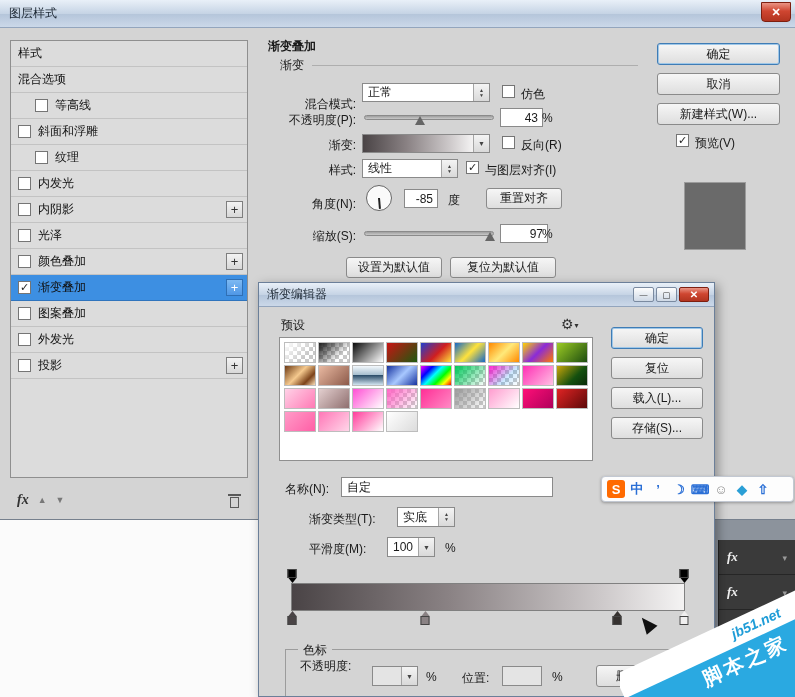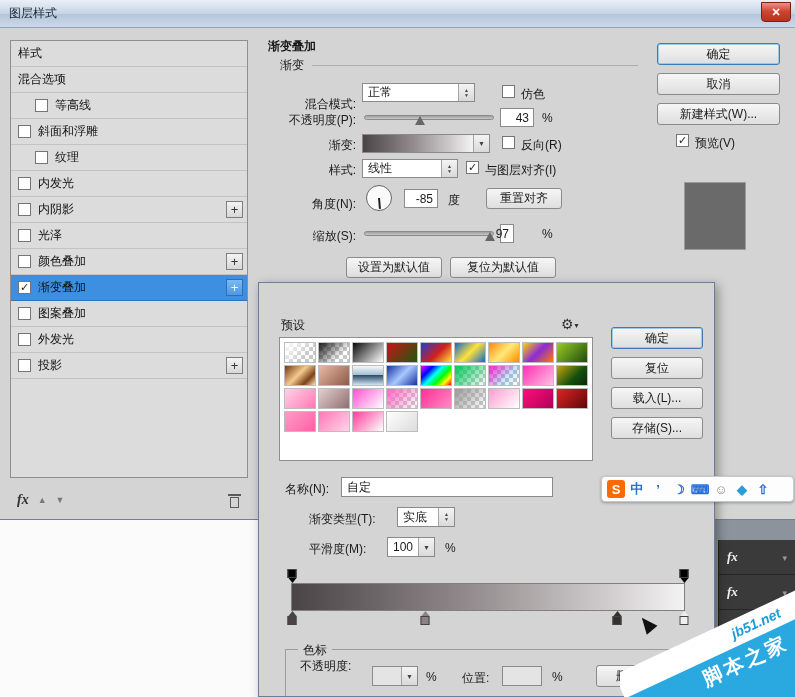--- a/index.html
+++ b/index.html
@@ -209,33 +209,33 @@
       <span class="arrow down"></span>
       <span class="trash"></span>
     </div>
 
     <div class="abs panel-title" style="left:268px;top:38px">渐变叠加</div>
     <div class="abs sect" style="left:280px;top:57px;width:358px">
       <span>渐变</span>
     </div>
 
     <div class="lbl" style="top:96px">混合模式:</div>
-    <div class="combo" style="left:362px;top:83px;width:113px">
+    <div class="combo" style="left:362px;top:83px;width:128px">
       <span class="combo-text">正常</span>
       <span class="spin"></span>
     </div>
     <span class="abs cb" style="left:502px;top:85px"></span>
     <span class="abs" style="left:521px;top:86px">仿色</span>
 
     <div class="lbl" style="top:112px">不透明度(P):</div>
     <div class="slider" style="left:364px;top:108px;width:130px">
       <div class="track"></div>
       <div class="thumb" style="left: 43%;"></div>
     </div>
-    <div class="valbox" style="left:500px;top:108px;width:34px">43</div>
+    <div class="valbox" style="left:500px;top:108px;width:43px">43</div>
     <span class="abs" style="left:542px;top:111px">%</span>
 
     <div class="lbl" style="top:137px">渐变:</div>
     <div class="gradcombo" style="left:362px;top:134px;width:128px">
       <div class="gradfill" style="background-image: linear-gradient(to right, rgb(74, 68, 70) 0%, rgb(138, 130, 132) 40%, rgb(207, 203, 204) 80%, rgb(244, 243, 243) 100%);"></div>
       <span class="droparrow"></span>
     </div>
     <span class="abs cb" style="left:502px;top:136px"></span>
     <span class="abs" style="left:521px;top:137px">反向(R)</span>
 
@@ -253,35 +253,43 @@
     </div>
     <div class="valbox" style="left:404px;top:189px;width:34px">-85</div>
     <span class="abs" style="left:448px;top:192px">度</span>
     <div class="btn" style="left:486px;top:188px;width:76px;height:21px">重置对齐</div>
 
     <div class="lbl" style="top:228px">缩放(S):</div>
     <div class="slider" style="left:364px;top:224px;width:130px">
       <div class="track"></div>
       <div class="thumb" style="left: 97%;"></div>
     </div>
-    <div class="valbox" style="left:500px;top:224px;width:14px">97</div>
+    <div class="valbox" style="left:500px;top:224px;width:48px">97</div>
     <span class="abs" style="left:542px;top:227px">%</span>
 
     <div class="btn" style="left:346px;top:257px;width:96px;height:21px">设置为默认值</div>
     <div class="btn" style="left:450px;top:257px;width:106px;height:21px">复位为默认值</div>
 
     <div class="btn primary" style="left:657px;top:43px;width:123px">确定</div>
     <div class="btn" style="left:657px;top:73px;width:123px">取消</div>
     <div class="btn" style="left:657px;top:103px;width:123px">新建样式(W)...</div>
     <span class="abs cb checked" style="left:676px;top:134px"></span>
     <span class="abs" style="left:695px;top:135px">预览(V)</span>
     <div class="preview-swatch"></div>
   </div>
 
   <div class="dlg-editor">
+    <div class="titlebar2">
+      <span class="titlebar-text">渐变编辑器</span>
+      <span class="winbtns">
+        <span class="winbtn min"></span>
+        <span class="winbtn max"></span>
+        <span class="winbtn close"></span>
+      </span>
+    </div>
 
     <span class="abs" style="left:22px;top:34px">预设</span>
     <span class="abs gearwrap" style="left:302px;top:33px">
       <span class="gear"></span>
       <span class="gear-caret"></span>
     </span>
     <div class="presets-box">
         <div class="swatch" style="background-image: linear-gradient(135deg, rgb(255, 255, 255) 0%, rgba(255, 255, 255, 0) 70%), repeating-conic-gradient(rgb(200, 200, 200) 0%, rgb(200, 200, 200) 25%, rgb(255, 255, 255) 0%, rgb(255, 255, 255) 50%); background-size: 100% 100%, 8px 8px;"></div>
         <div class="swatch" style="background-image: linear-gradient(135deg, rgb(26, 26, 26) 0%, rgba(0, 0, 0, 0) 70%), repeating-conic-gradient(rgb(200, 200, 200) 0%, rgb(200, 200, 200) 25%, rgb(255, 255, 255) 0%, rgb(255, 255, 255) 50%); background-size: 100% 100%, 8px 8px;"></div>
         <div class="swatch" style="background-image: linear-gradient(135deg, rgb(10, 10, 10), rgb(255, 255, 255)); background-size: 100% 100%;"></div>

